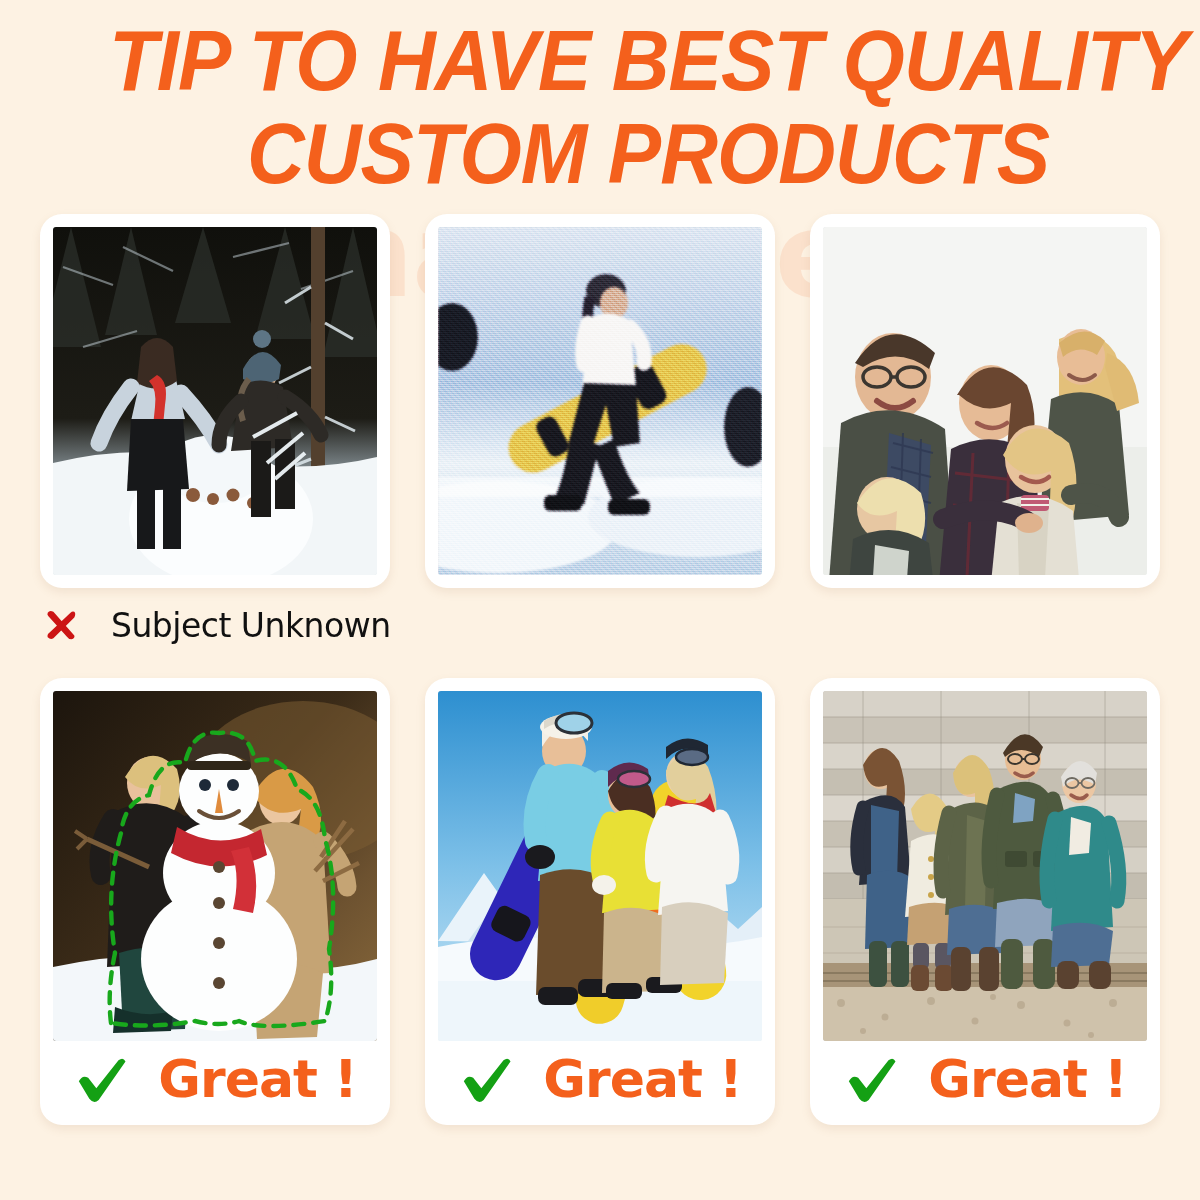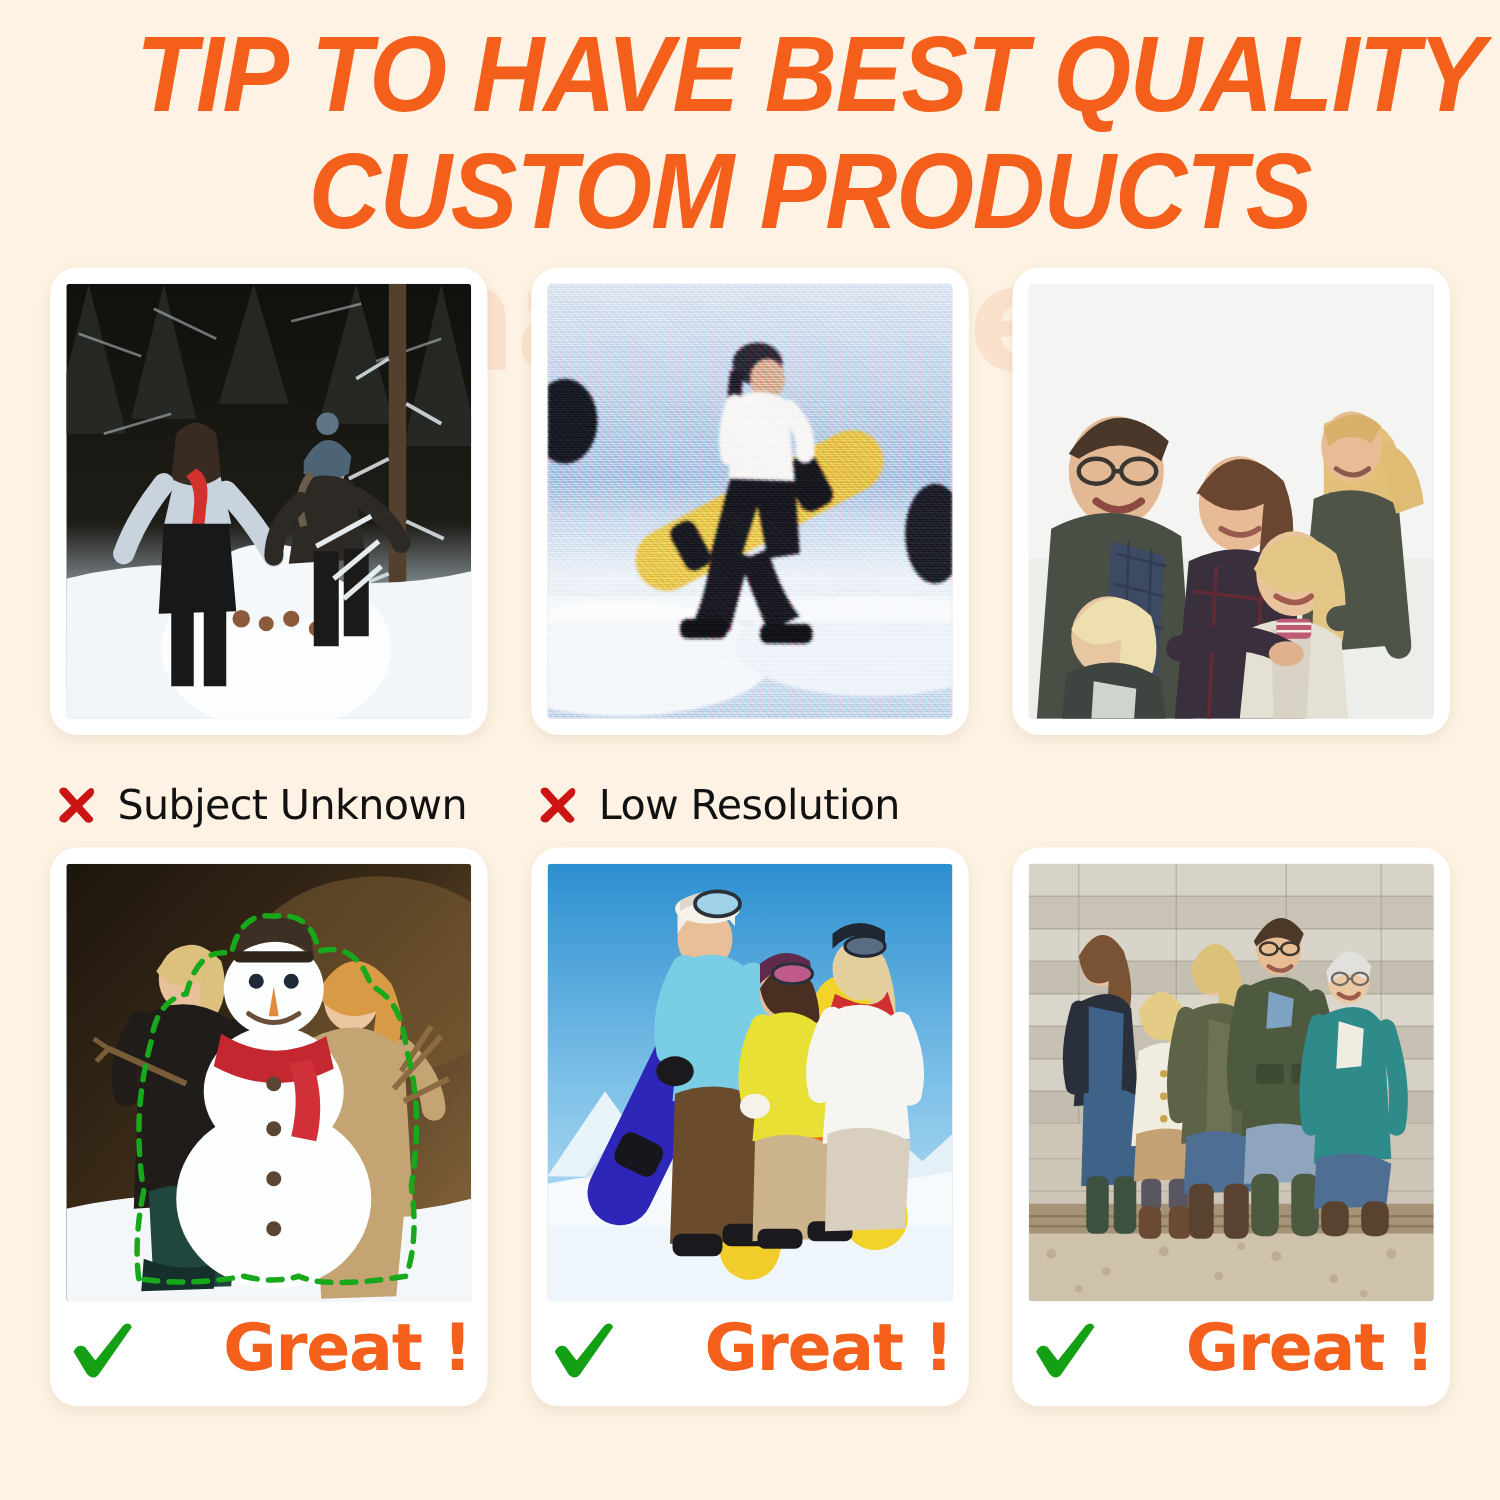--- a/index.html
+++ b/index.html
@@ -60,33 +60,33 @@
   .photo{
     width:100%;height:348px;
     border-radius:3px;
     overflow:hidden;position:relative;
     background:#dfe6ea;
   }
   .card.r2 .photo{height:350px;}
 
   
   .badlabel{
-    display:flex;align-items:center;gap:14px;
-    margin-top:36px;padding-left:2px;
+    display:flex;gap:31px;
+    margin-top:18px;padding-left:2px;
   }
   .badlabel .txt{
     font-size:33px;color:#111;font-weight:400;
     font-family:"DejaVu Sans", sans-serif;
     letter-spacing:-.5px;white-space:nowrap;
   }
   .xmark{width:38px;height:38px;flex:0 0 38px;}
 
   
   .greatlabel{
-    display:flex;align-items:center;justify-content:space-between;
+    display:flex;align-items:center;justify-content:center;
     gap:29px;height:76px;
   }
   .check{width:56px;height:56px;flex:0 0 56px;}
   .greatlabel .txt{
     font-size:52px;font-weight:700;color:#F4601C;
     font-family:"DejaVu Sans", sans-serif;
     letter-spacing:-1px;
   }
 
   
@@ -245,27 +245,20 @@
                 <path d="M132 210 q-6 42 -16 62 l30 6 16 -60z" fill="#17181d"></path>
                 <path d="M176 212 q12 38 26 54 l-26 12 -22 -56z" fill="#17181d"></path>
                 <rect x="106" y="268" width="38" height="16" rx="6" fill="#101114"></rect>
                 <rect x="170" y="272" width="42" height="16" rx="6" fill="#101114"></rect>
               </g>
             </svg>
           </div>
           <div class="noise"></div>
         </div>
       </div>
-      <div class="badlabel">
-        <svg class="xmark" viewBox="0 0 40 40">
-          <path d="M6 7 Q8 4 12 6 L34 31 Q35 34 31 35 Q28 35 26 32 L7 11 Q5 9 6 7 Z" fill="#CC1414"></path>
-          <path d="M34 6 Q36 8 34 12 L12 34 Q9 36 6 33 Q5 30 8 28 L30 7 Q32 5 34 6 Z" fill="#CC1414"></path>
-        </svg>
-        <span class="txt">Low Resolution</span>
-      </div>
     </div>
 
     <div class="cell">
       <div class="card r1">
         <div class="photo">
           <svg class="fill" viewBox="0 0 324 348" preserveAspectRatio="xMidYMid slice">
             <rect width="324" height="348" fill="#f4f5f3"></rect>
             <rect y="220" width="324" height="128" fill="#eceeea"></rect>
 
             <g>

